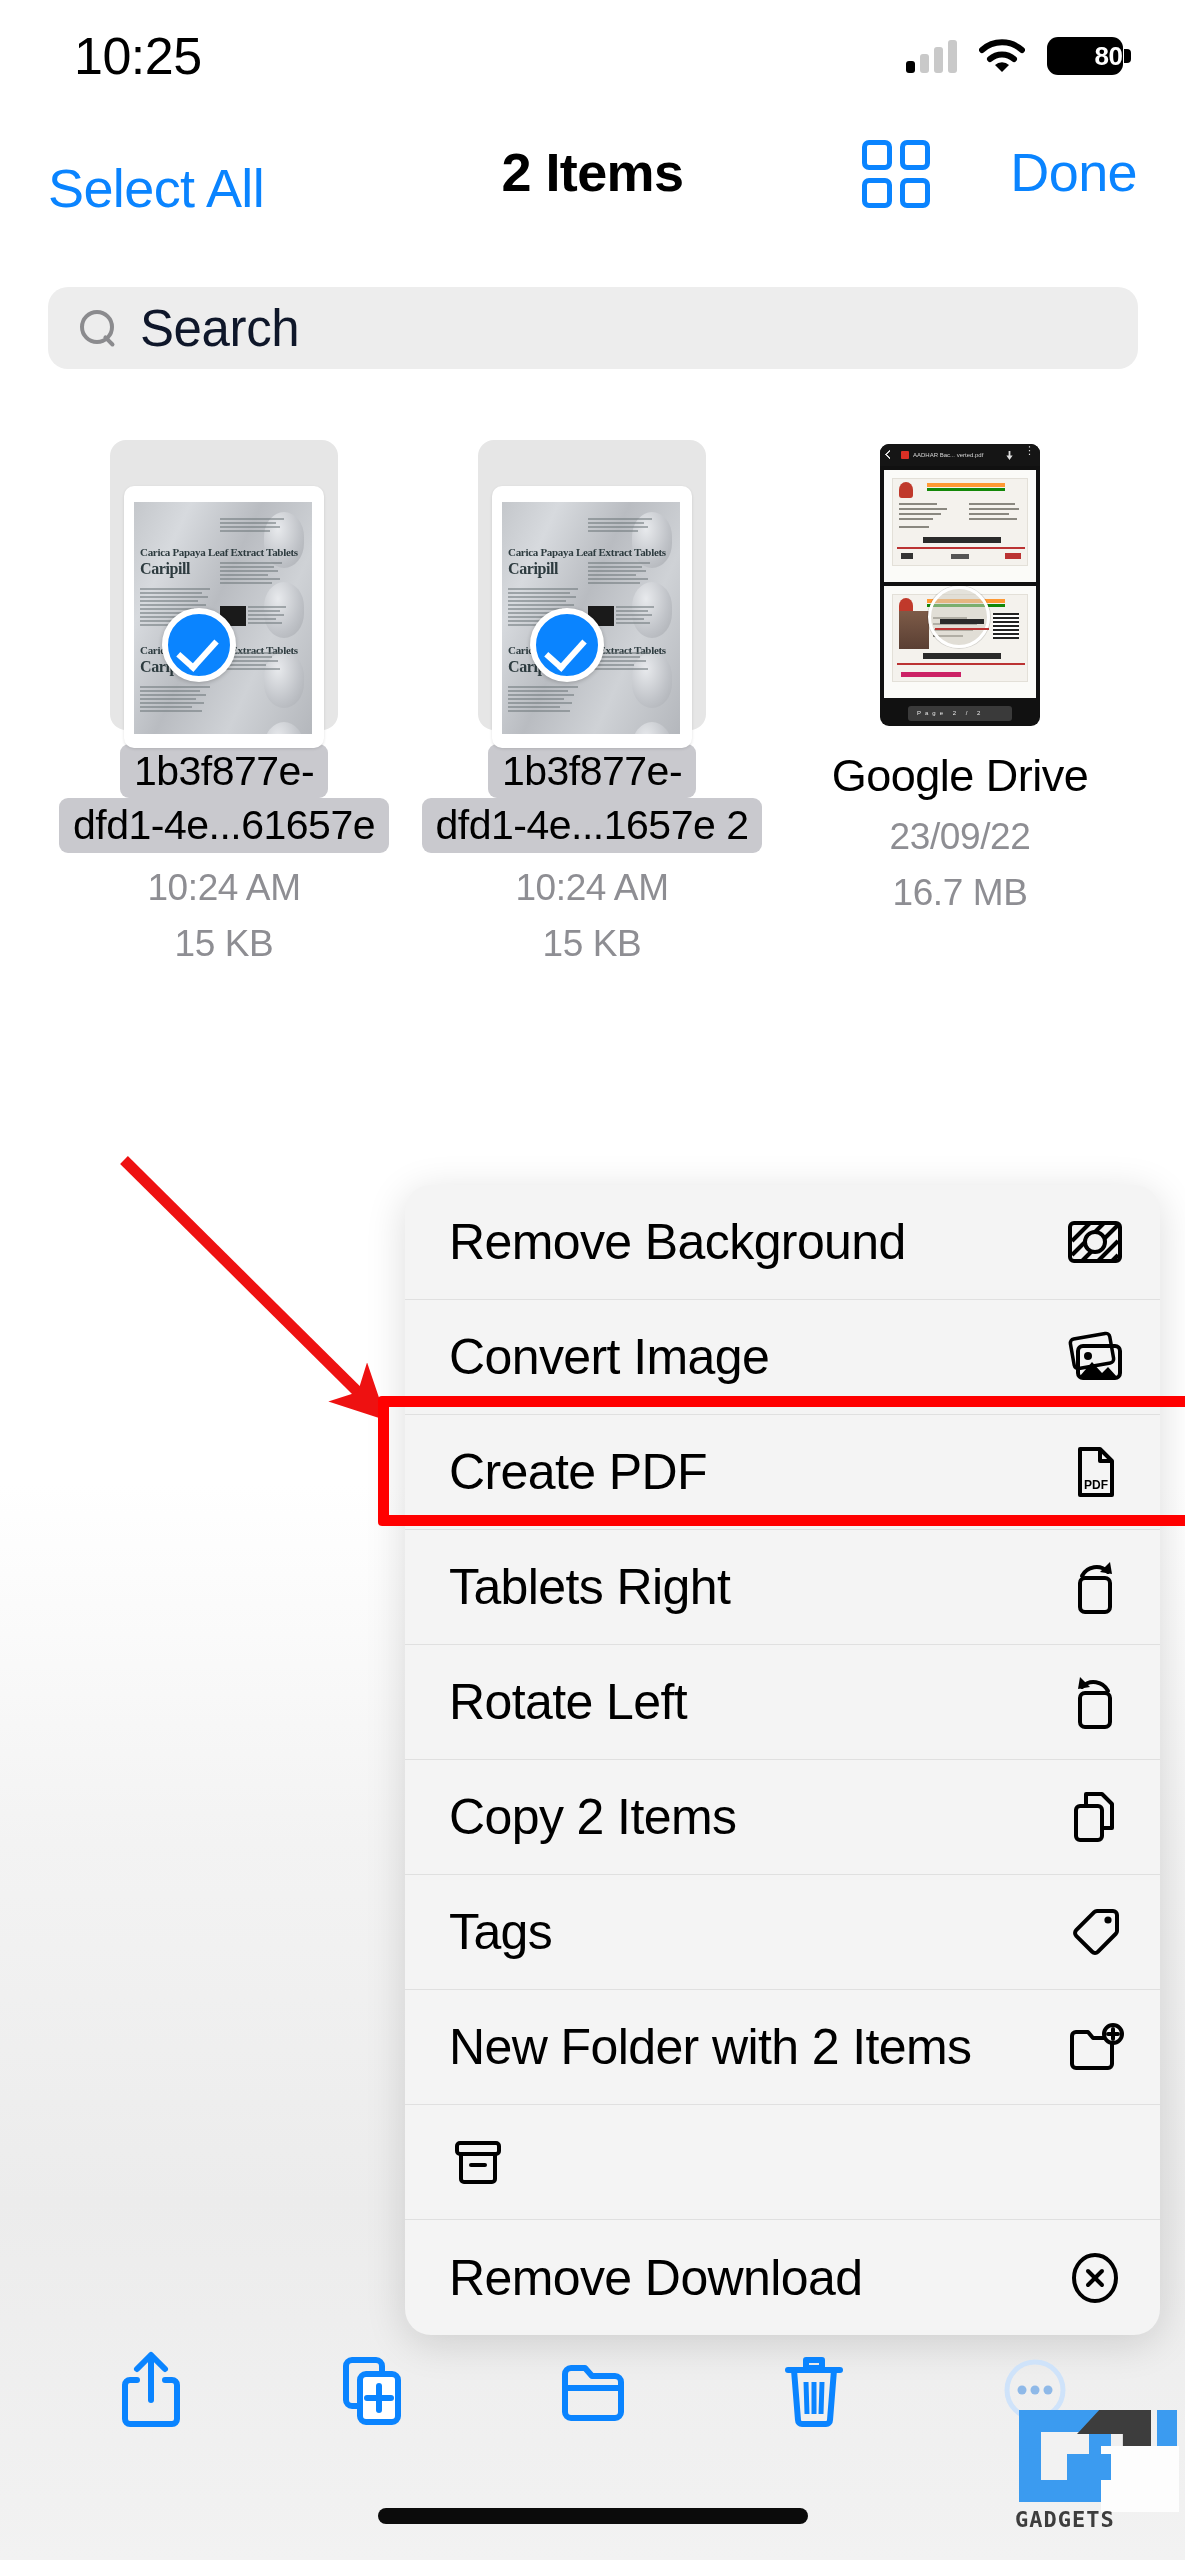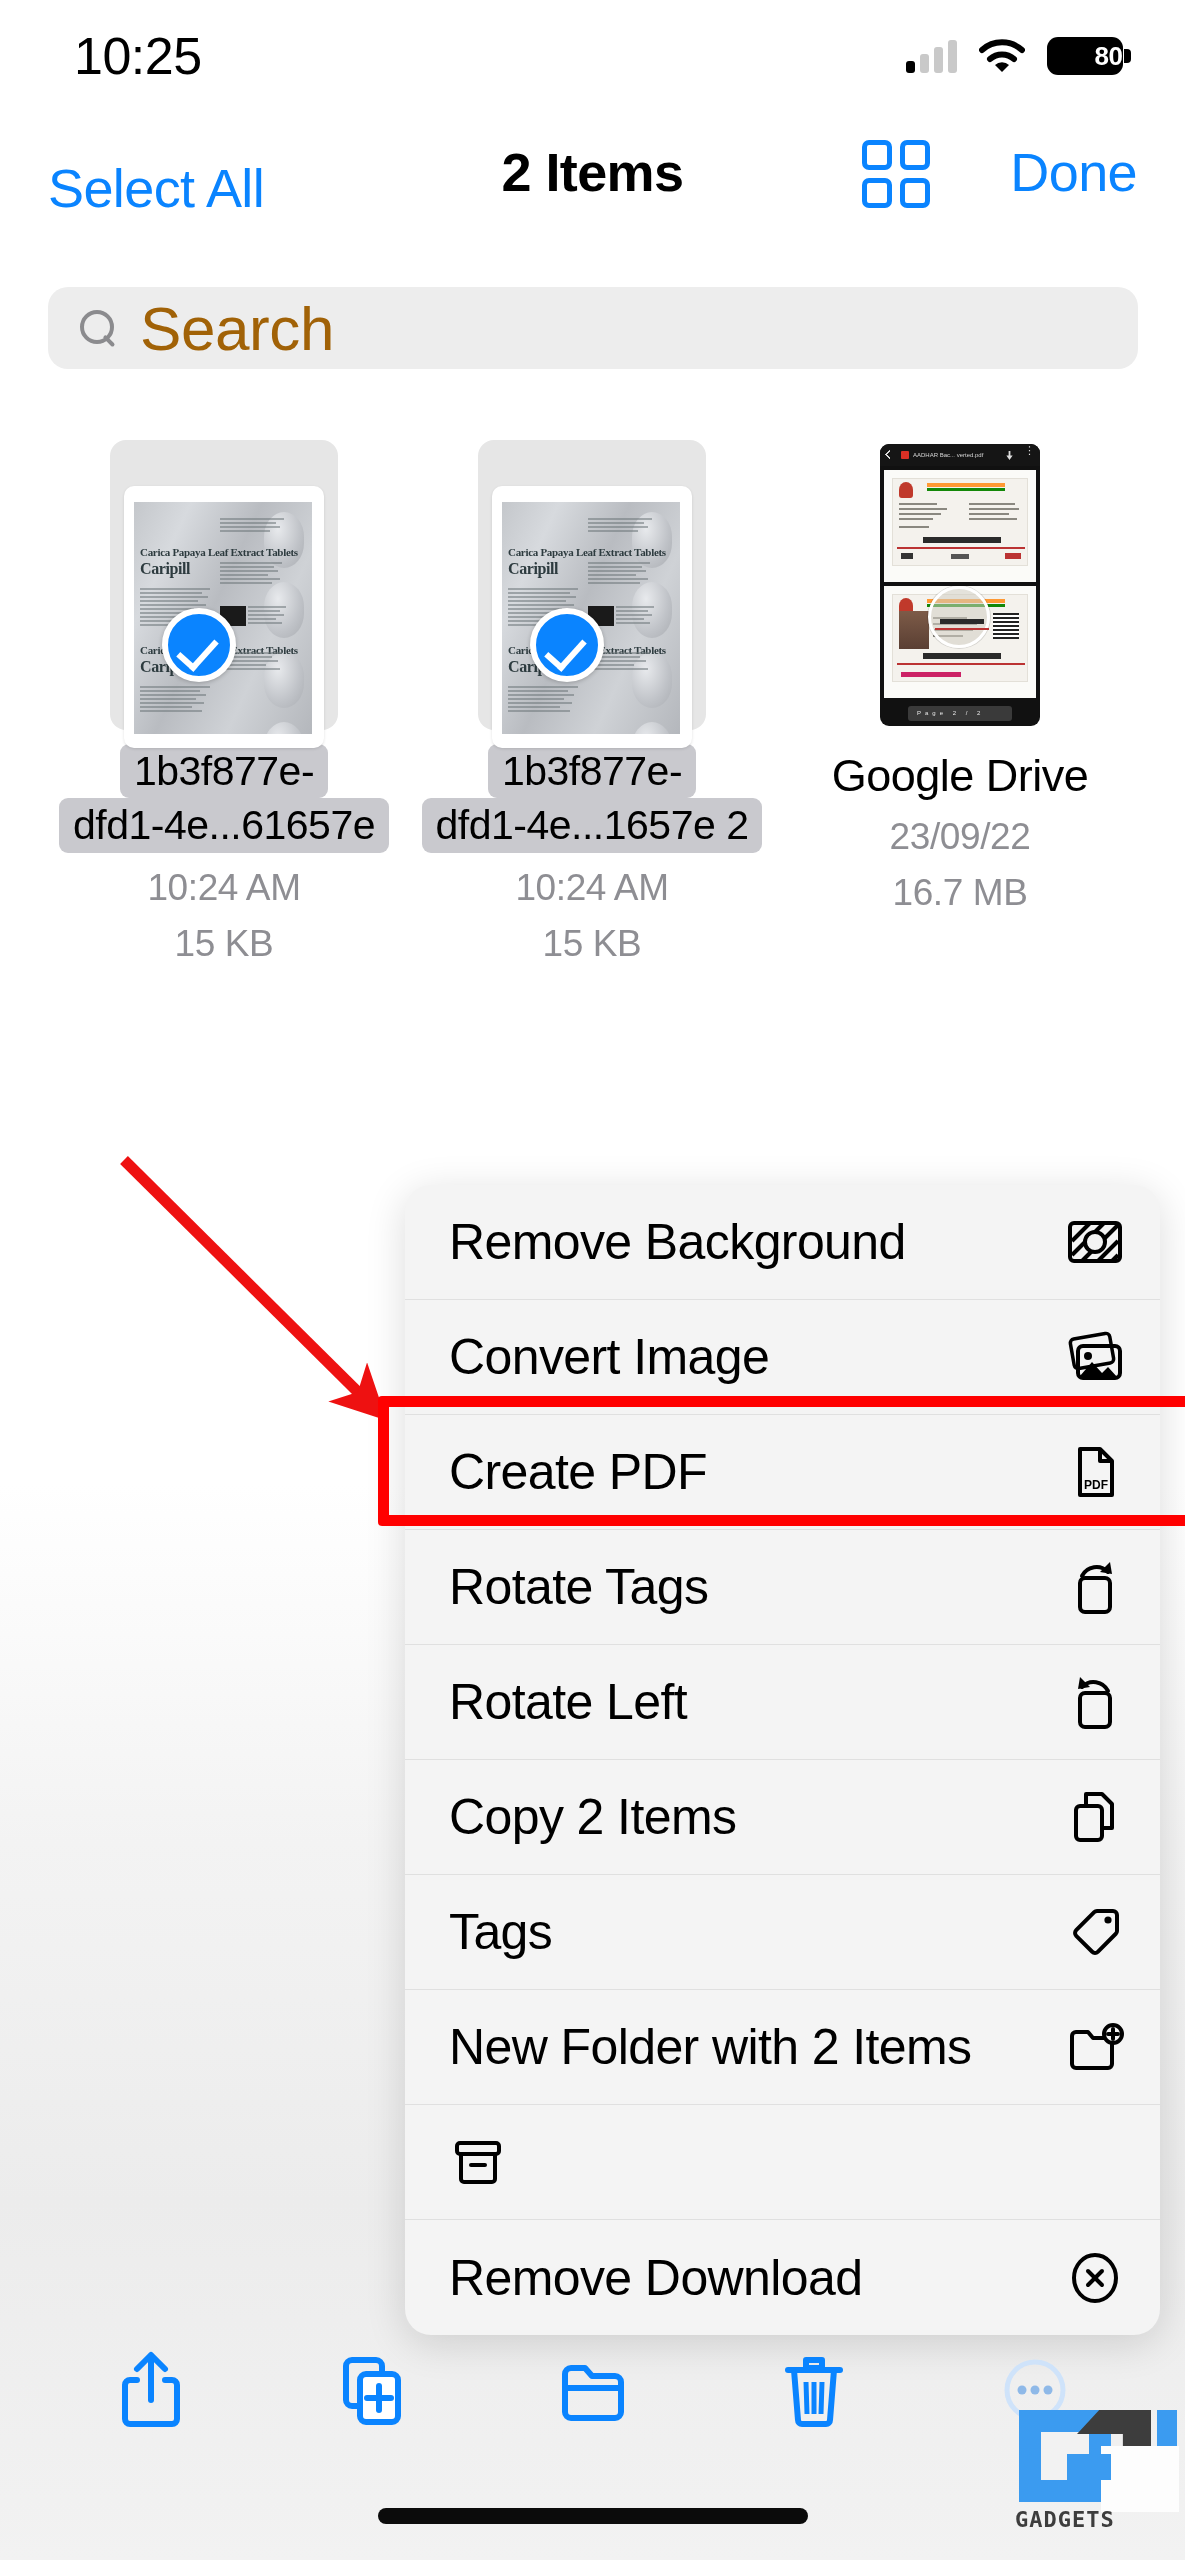--- a/index.html
+++ b/index.html
@@ -66,21 +66,21 @@
   .gridsq.tr{left:40px; top:4px;}
   .gridsq.bl{left:2px;  top:42px;}
   .gridsq.br{left:40px; top:42px;}
 
   
   #search-bar {
     position:absolute; top:287px; left:48px; width:1090px; height:82px;
     background:#ededed; border-radius:20px;
     display:flex; align-items:center; padding-left:30px; gap:22px;
   }
-  #search-placeholder { font-size:62px; color:#a16207; letter-spacing:-0.4px;}
+  #search-placeholder { font-size:51px; color:#0f172a; letter-spacing:-0.4px;}
   .mag { width:40px;height:40px; position:relative; flex:none;}
   .mag::before{content:"";position:absolute;left:2px;top:2px;width:26px;height:26px;
       border:4px solid #8b8b8e;border-radius:50%;}
   .mag::after{content:"";position:absolute;left:26px;top:26px;width:14px;height:4px;
       background:#8b8b8e;border-radius:2px;transform:rotate(45deg);transform-origin:left center;}
 
   
   #file-grid {
     position:absolute; top:440px; left:0; width:1185px;
     display:flex; padding:0 40px;
@@ -536,21 +536,21 @@
       <span class="menu-icon">
         <svg width="58" height="58" viewBox="0 0 58 58">
           <path d="M14 6 h20 l12 12 v34 a0 0 0 0 1 0 0 h-32 z" fill="none" stroke="#000" stroke-width="4" stroke-linejoin="round"></path>
           <path d="M34 6 v12 h12" fill="none" stroke="#000" stroke-width="4" stroke-linejoin="round"></path>
           <text x="30" y="46" font-size="12" font-family="Liberation Sans, sans-serif" font-weight="bold" text-anchor="middle" fill="#000">PDF</text>
         </svg>
       </span>
     </div>
 
     <div class="menu-item">
-      <span class="menu-label">Rotate Tags</span>
+      <span class="menu-label">Tablets Right</span>
       <span class="menu-icon">
         <svg width="58" height="58" viewBox="0 0 58 58">
           <rect x="14" y="20" width="30" height="34" rx="5" fill="none" stroke="#000" stroke-width="4"></rect>
           <path d="M16 18 a16 16 0 0 1 26 -4" fill="none" stroke="#000" stroke-width="4" stroke-linecap="round"></path>
           <path d="M44 4 l2 12 l-12 -2 z" fill="#000"></path>
         </svg>
       </span>
     </div>
 
     <div class="menu-item">

